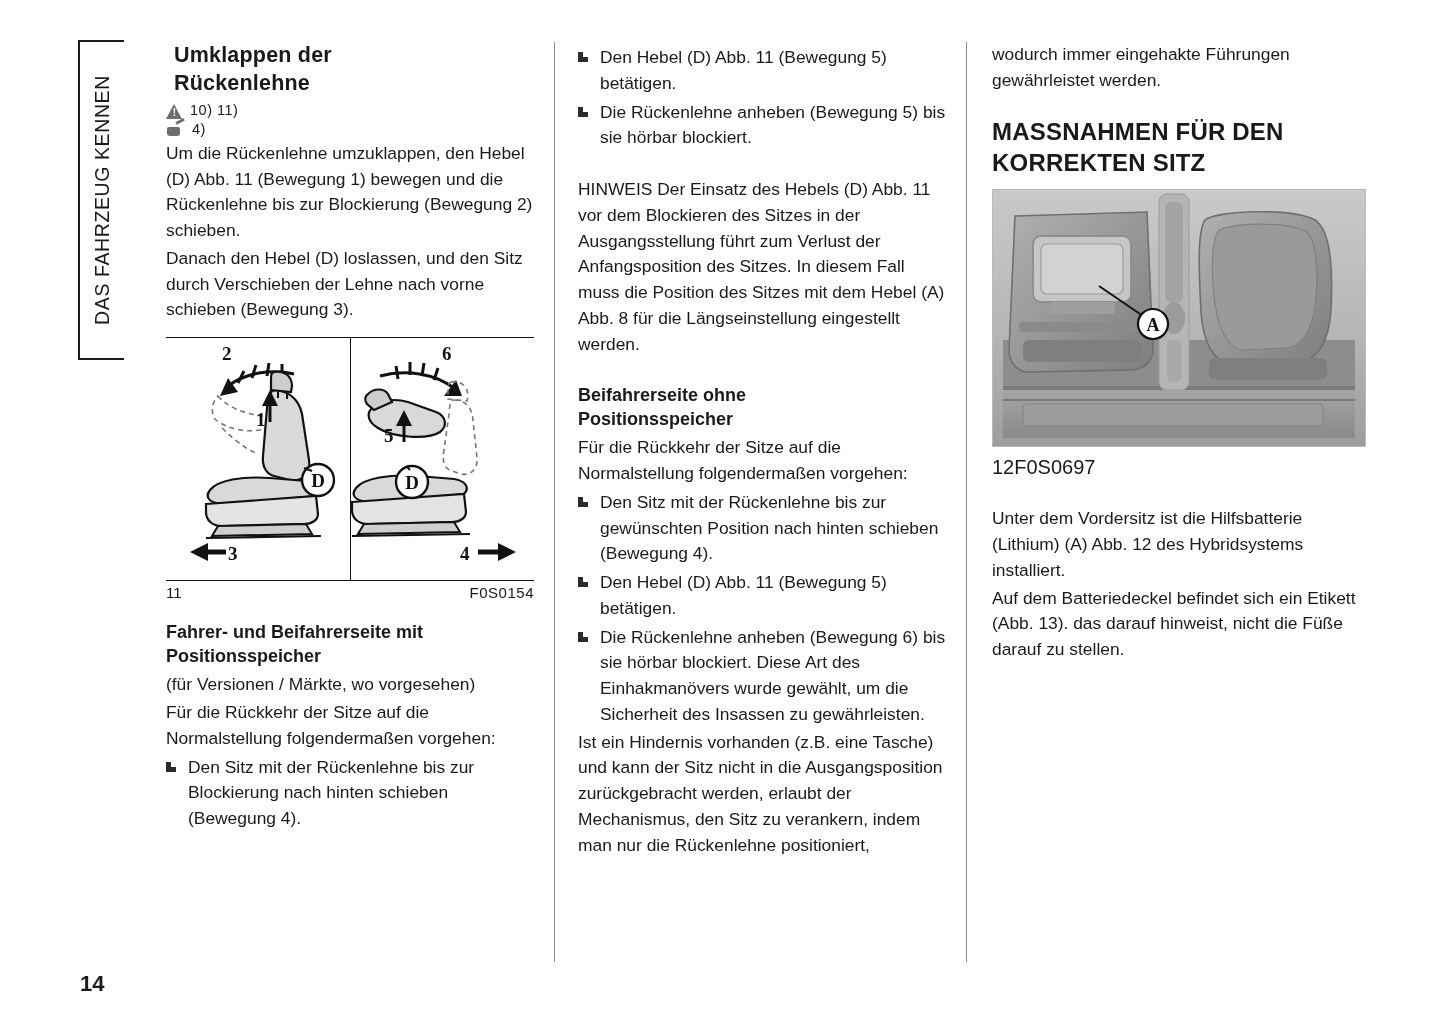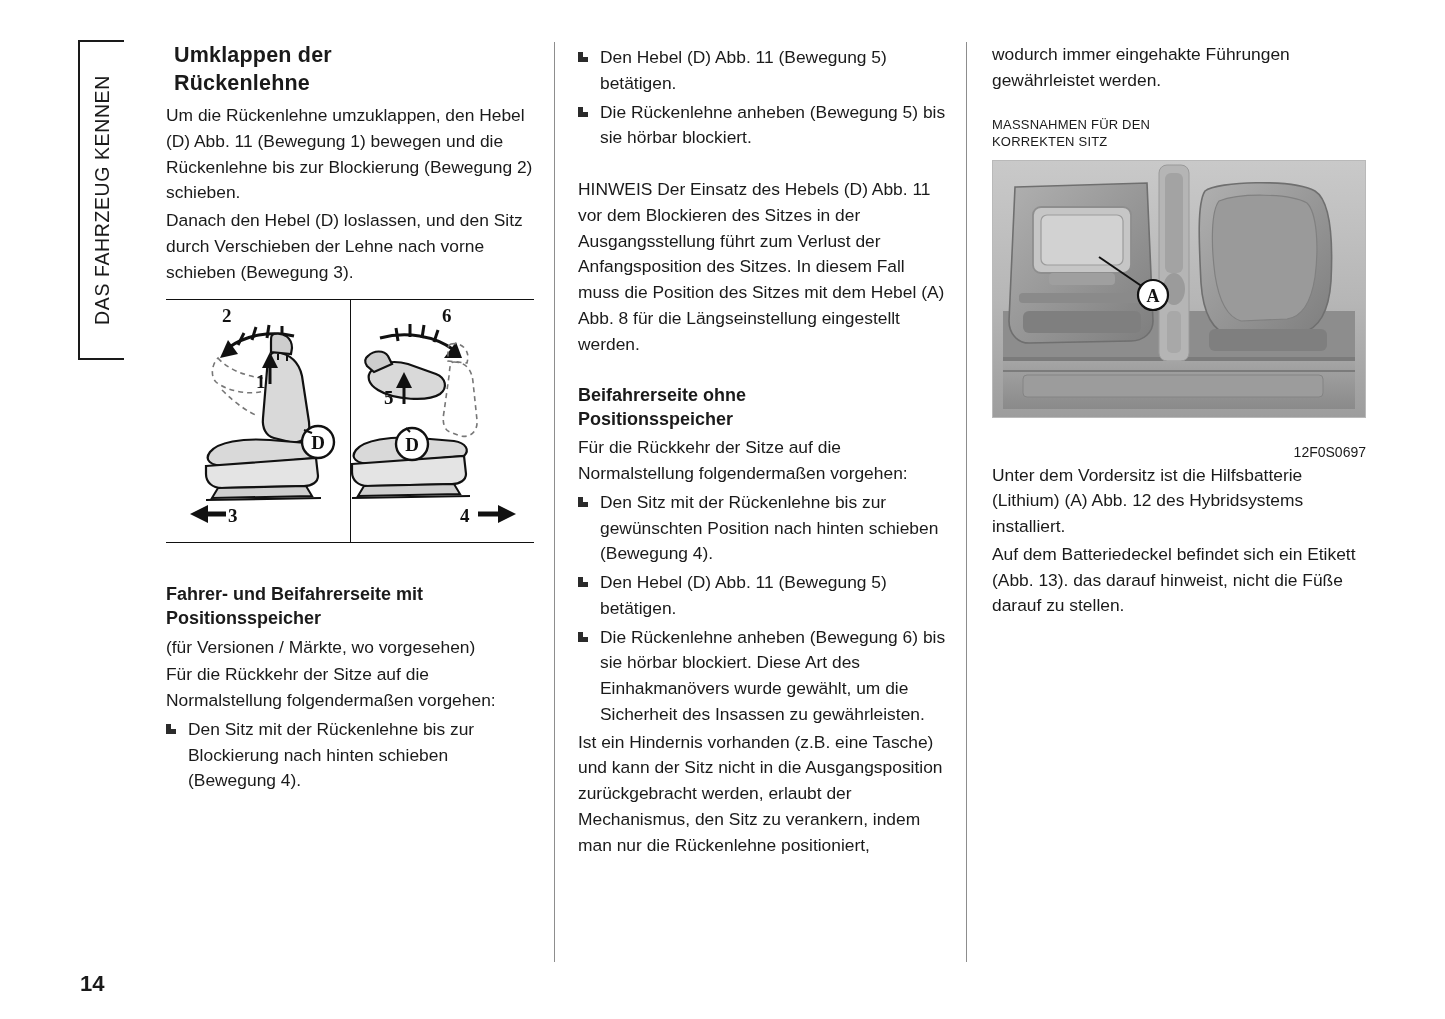--- a/index.html
+++ b/index.html
@@ -73,22 +73,22 @@
     line-height: 1.28;
     letter-spacing: 0.2px;
   }
   h2.sub-title {
     font-size: 18px;
     font-weight: bold;
     margin: 22px 0 4px 0;
     line-height: 1.34;
   }
   h2.caps-title {
-    font-size: 13px;
-    font-weight: normal;
+    font-size: 24px;
+    font-weight: bold;
     margin: 22px 0 10px 0;
     line-height: 1.32;
     letter-spacing: 0.2px;
   }
   p {
     margin: 0 0 2px 0;
   }
   p.gap { margin-top: 0; }
 
   
@@ -232,23 +232,23 @@
     width: 374px;
     height: 258px;
     border: 1px solid #b9b9b9;
     box-sizing: border-box;
     background: #cfcfcf;
     position: relative;
     overflow: hidden;
   }
   .fig12 .cap-row {
     display: flex;
-    justify-content: flex-end;
-    font-size: 14px;
-    margin-top: 24px;
+    justify-content: flex-start;
+    font-size: 20px;
+    margin-top: 6px;
   }
 
   .page-number {
     position: absolute;
     left: 80px;
     bottom: 22px;
     font-size: 22px;
     font-weight: bold;
   }
 
@@ -265,20 +265,30 @@
 
   <div class="col-divider div1"></div>
   <div class="col-divider div2"></div>
 
   <div class="col col1">
     <h1 class="sec-title">
       <span>Umklappen der</span><br>
       <span>Rückenlehne</span>
     </h1>
 
+    <div class="refs">
+      <div class="ref-line">
+        <span class="icon-warn"></span>
+        <span class="ref-num">10) 11)</span>
+      </div>
+      <div class="ref-line">
+        <span class="icon-drop"></span>
+        <span class="ref-num">4)</span>
+      </div>
+    </div>
 
     <p class="gap">Um die Rückenlehne umzuklappen, den Hebel (D) Abb. 11 (Bewegung 1) bewegen und die Rückenlehne bis zur Blockierung (Bewegung 2) schieben.</p>
     <p class="gap">Danach den Hebel (D) loslassen, und den Sitz durch Verschieben der Lehne nach vorne schieben (Bewegung 3).</p>
 
     <div class="fig11">
       <div class="mid-rule"></div>
       <div class="bot-rule"></div>
 
       <svg width="368" height="238" viewBox="0 0 368 238">
 
@@ -358,20 +368,24 @@
           <circle cx="62" cy="144" r="16" fill="#fff" stroke="#111" stroke-width="2.4"></circle>
           <text x="62" y="151" font-size="19" font-weight="bold" text-anchor="middle" font-family="Liberation Serif, serif" fill="#111">D</text>
           <line x1="56" y1="128" x2="60" y2="132" stroke="#111" stroke-width="2"></line>
 
           <line x1="128" y1="214" x2="152" y2="214" stroke="#111" stroke-width="5"></line>
           <polygon points="166,214 148,205 148,223" fill="#111"></polygon>
           <text x="110" y="222" font-size="19" font-weight="bold" font-family="Liberation Serif, serif" fill="#111">4</text>
         </g>
       </svg>
 
+      <div class="fig-caption-row">
+        <span>11</span>
+        <span class="code">F0S0154</span>
+      </div>
     </div>
 
     <h2 class="sub-title">
       <span>Fahrer- und Beifahrerseite mit</span><br>
       <span>Positionsspeicher</span>
     </h2>
 
     <p>(für Versionen / Märkte, wo vorgesehen)</p>
     <p>Für die Rückkehr der Sitze auf die Normalstellung folgendermaßen vorgehen:</p>
 
@@ -478,18 +492,18 @@
           <circle cx="160" cy="134" r="15" fill="#ffffff" stroke="#111" stroke-width="2.2"></circle>
           <text x="160" y="141" font-size="18" font-weight="bold" text-anchor="middle" font-family="Liberation Serif, serif" fill="#111">A</text>
         </svg>
       </div>
       <div class="cap-row">
         <span>12</span>
         <span class="code">F0S0697</span>
       </div>
     </div>
 
-    <p class="gap" style="">Unter dem Vordersitz ist die Hilfsbatterie (Lithium) (A) Abb. 12 des Hybridsystems installiert.</p>
+    <p class="gap" style="margin-top:24px">Unter dem Vordersitz ist die Hilfsbatterie (Lithium) (A) Abb. 12 des Hybridsystems installiert.</p>
     <p class="gap">Auf dem Batteriedeckel befindet sich ein Etikett (Abb. 13). das darauf hinweist, nicht die Füße darauf zu stellen.</p>
   </div>
 
   <div class="page-number">14</div>
 </div>
 
 </body></html>

